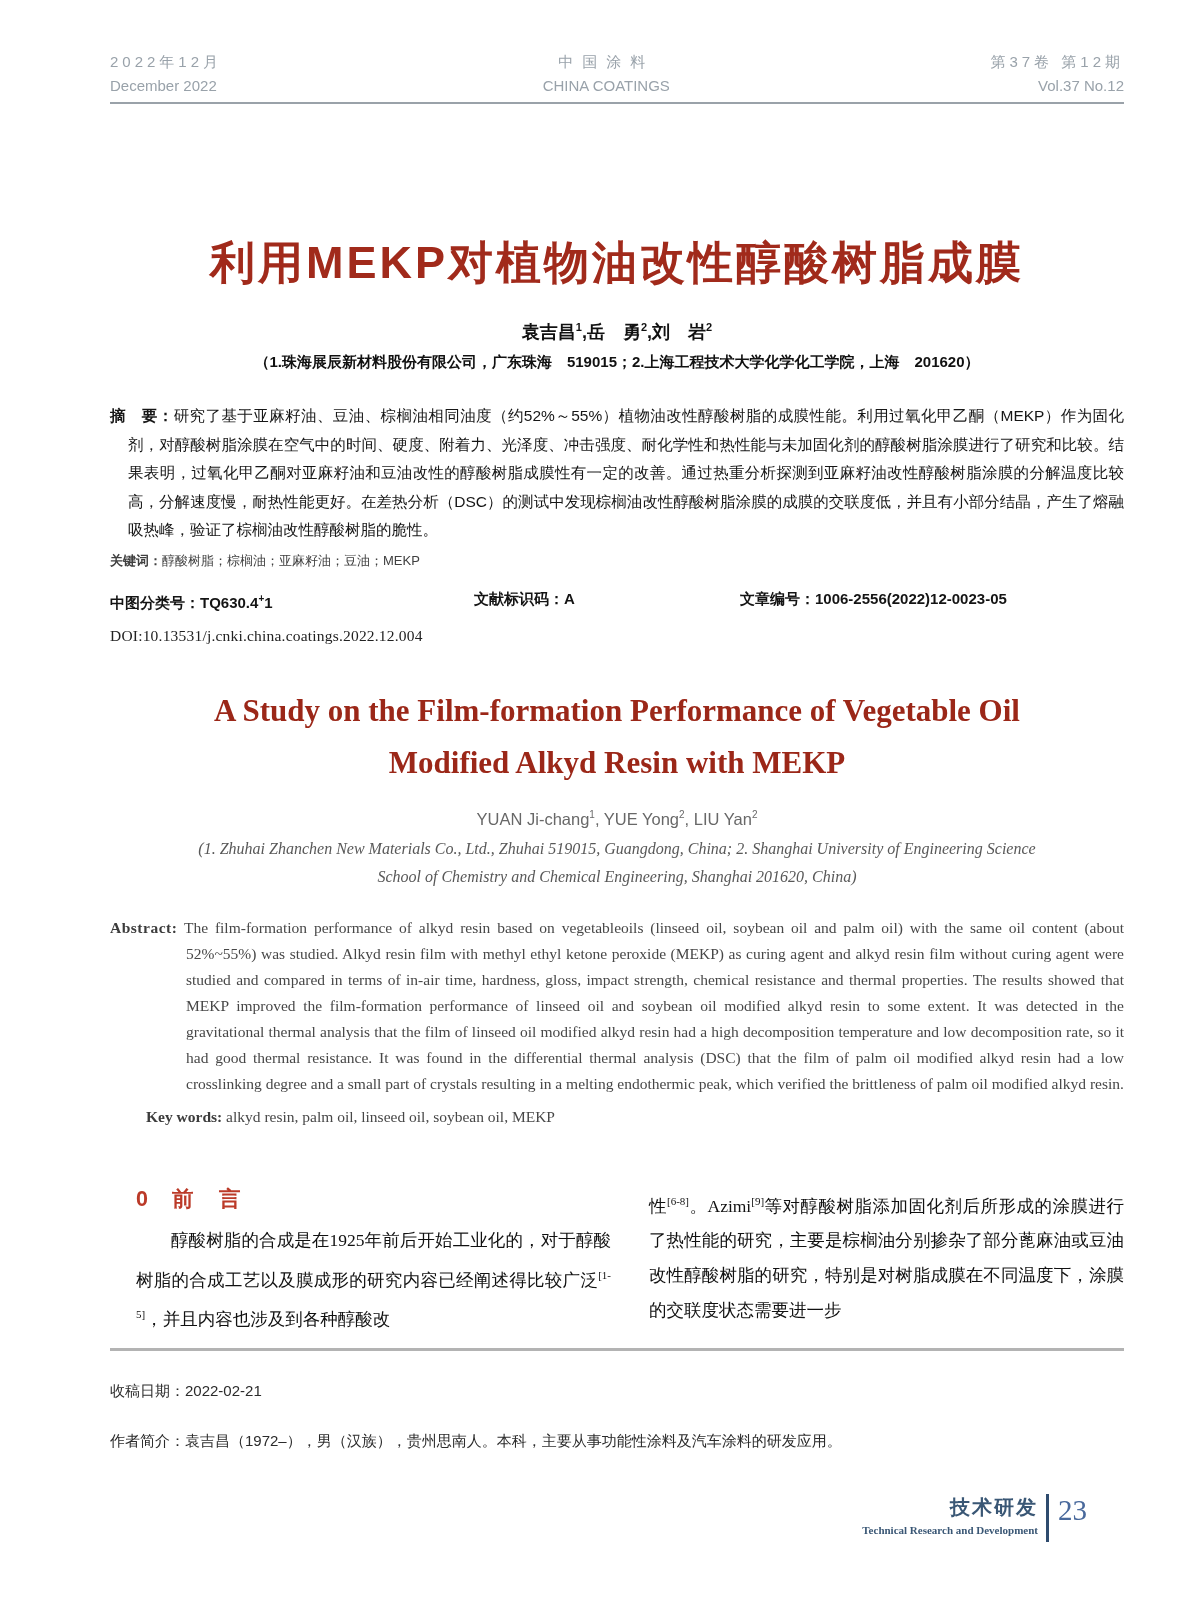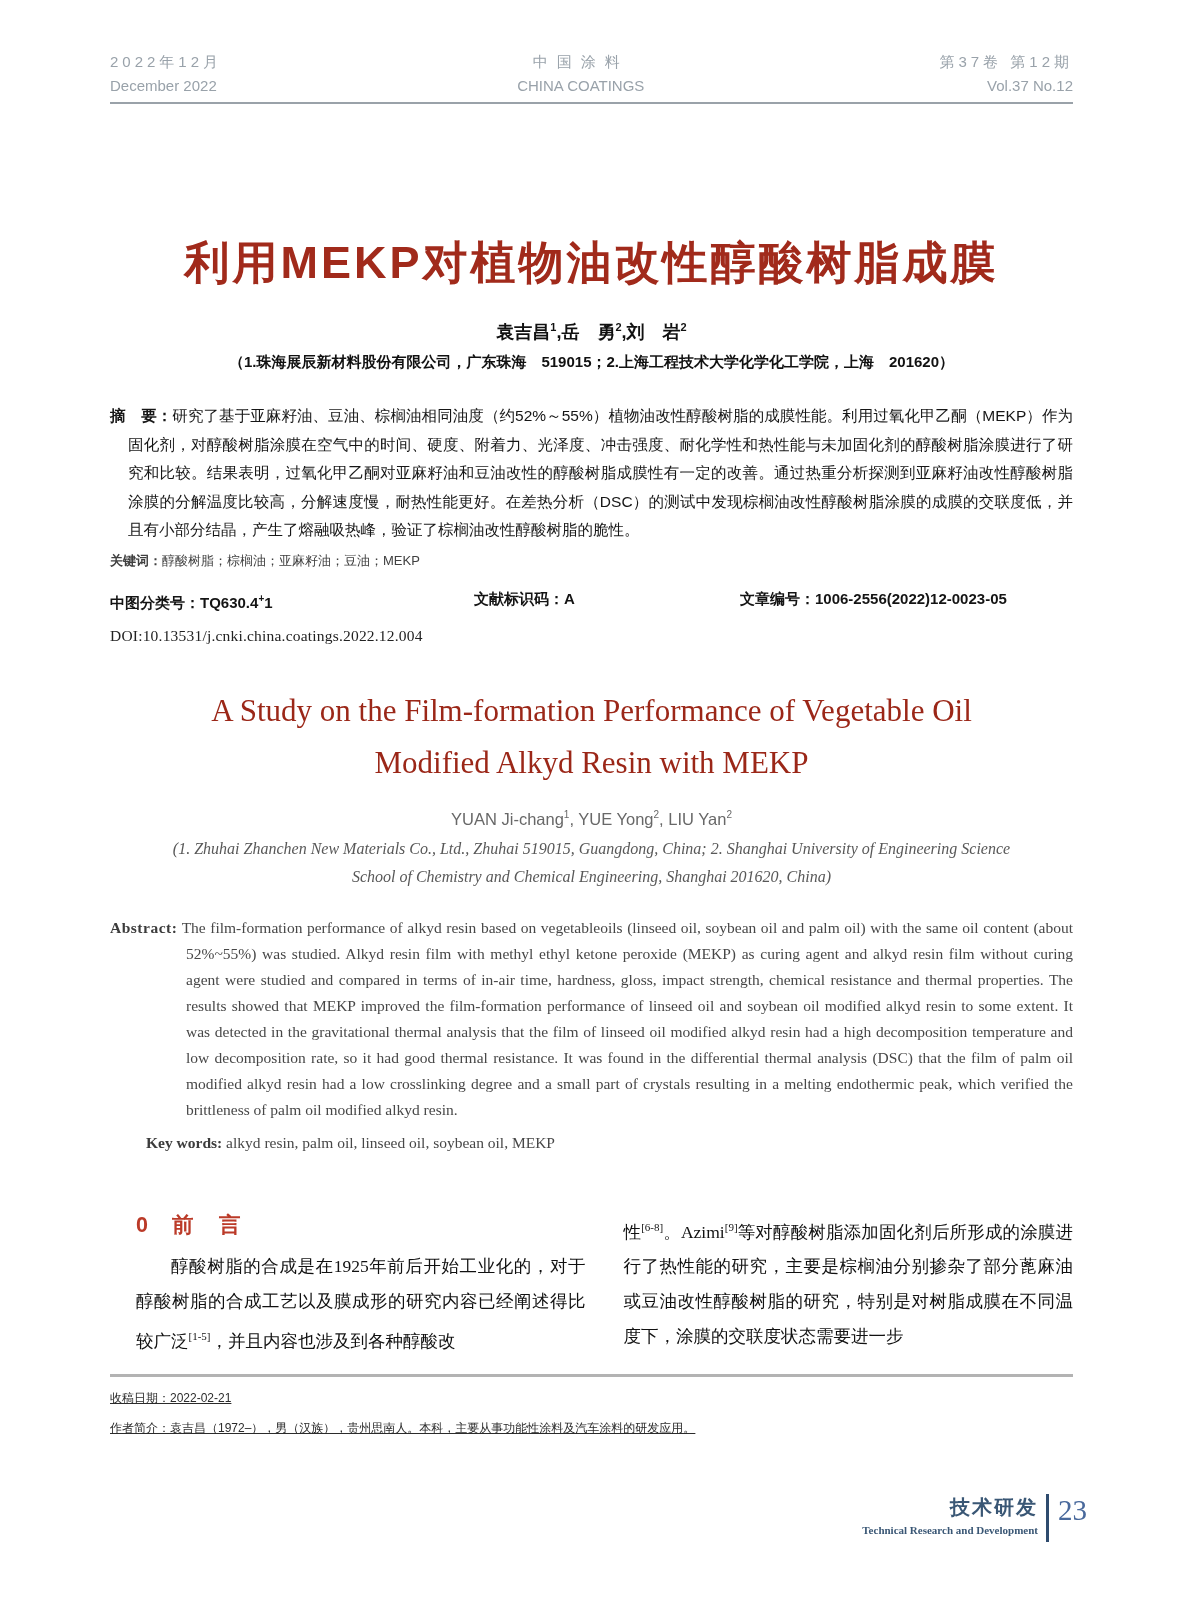--- a/index.html
+++ b/index.html
@@ -6,21 +6,21 @@
   html, body { background: #e8e8e8; }
   .page {
     position: relative;
     width: 1187px; height: 1600px;
     margin: 0 auto;
     background: #ffffff;
     font-family: "Liberation Sans", sans-serif;
     color: #1c1c1c;
     overflow: hidden;
   }
-  .content { padding: 0 114px 0 110px; }
+  .content { padding: 0 63px 0 110px; }
 
   
   .jheader {
     display: flex; justify-content: space-between; align-items: flex-end;
     padding-top: 50px;
     color: #99a2aa; font-size: 15px; line-height: 24px;
   }
   .jheader .blk-center { text-align: center; }
   .jheader .blk-right  { text-align: right; }
   .jheader .zh { letter-spacing: 4px; }
@@ -67,21 +67,21 @@
   .meta-row sup { font-size: 10px; vertical-align: super; }
   .doi-line {
     margin-top: 12px;
     font-family: "Liberation Serif", serif;
     font-size: 15.5px; color: #222; letter-spacing: .2px;
   }
 
   
   .title-en {
     margin-top: 40px; text-align: center;
-    font-family: "Liberation Serif", serif; font-weight: normal;
+    font-family: "Liberation Serif", serif; font-weight: bold;
     color: #9B2718; font-size: 31px; line-height: 52px;
   }
   .authors-en {
     margin-top: 20px; text-align: center;
     font-size: 16.5px; color: #686868;
   }
   .authors-en sup { font-size: 10px; vertical-align: super; }
   .affiliation-en {
     margin-top: 6px; text-align: center;
     font-family: "Liberation Serif", serif; font-style: italic;
@@ -120,21 +120,21 @@
     font-family: "Liberation Serif", serif;
     font-size: 17.5px; line-height: 35px; color: #111;
     text-align: justify;
   }
   .col-left .body-para { margin-top: 10px; text-indent: 2em; }
   .col-right .body-para { margin-top: 2px; }
   .body-para sup { font-size: 11px; vertical-align: super; }
 
   
   .footnote-rule { border-top: 3px solid #b3b3b3; margin-top: 8px; }
-  .fn-line { margin-top: 13px; font-size: 12px; color: #2b2b2b; text-decoration: underline; }
+  .fn-line { margin-top: 31px; font-size: 15px; color: #2b2b2b; }
   .fn-line .lbl { color: #2b2b2b; }
 
   
   .page-footer {
     position: absolute; right: 100px; top: 1494px;
     display: flex; align-items: flex-start;
   }
   .pf-text { text-align: right; }
   .pf-zh { color: #3A5775; font-size: 20px; font-weight: bold; letter-spacing: 2px; }
   .pf-en {

